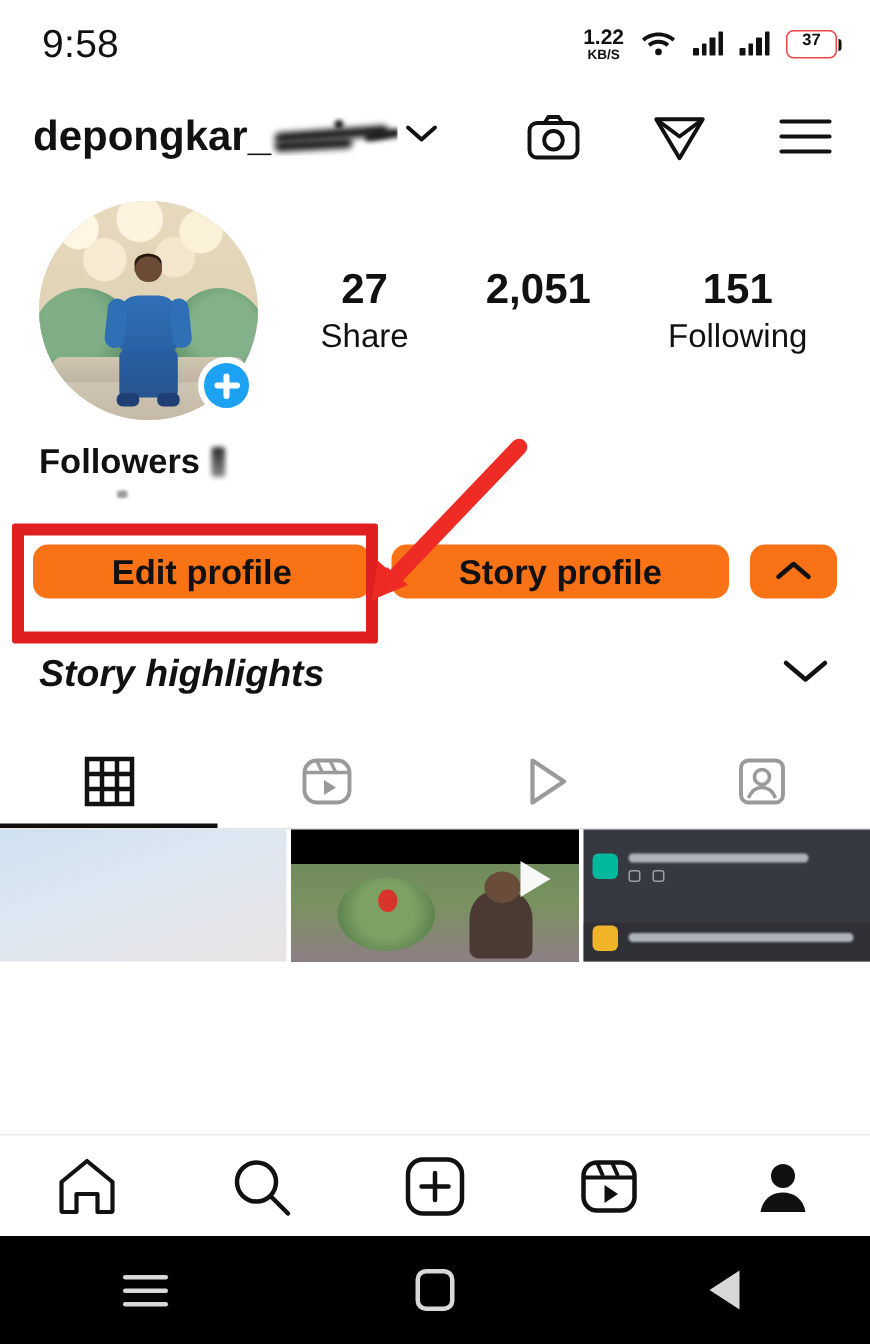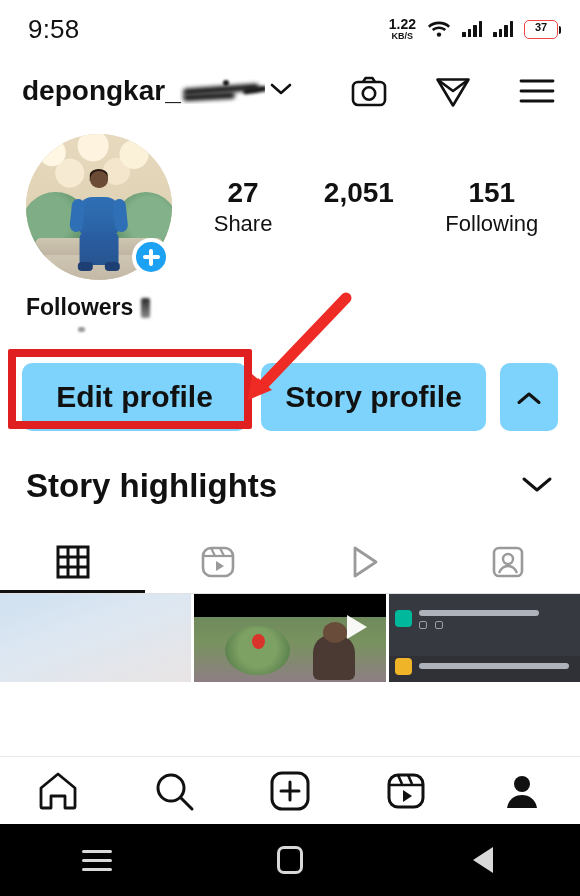--- a/index.html
+++ b/index.html
@@ -130,40 +130,40 @@
 
   .bio-stub { height: 20px; position: relative; }
   .bio-stub::after {
     content:""; position:absolute; left: 78px; top: 6px; width:7px; height:5px;
     background:#9a9a9a; filter: blur(1px); border-radius:2px;
   }
 
   
   .actions { display:flex; align-items:center; gap: 14px; padding: 22px 22px 0 22px; position: relative; }
   .btn {
-    height: 68px; background: #7dd3fc; border-radius: 10px; display:flex;
-    align-items:center; justify-content:center; font-size: 30px; font-weight: bold; color:#111;
+    height: 36px; background: #f97316; border-radius: 10px; display:flex;
+    align-items:center; justify-content:center; font-size: 23px; font-weight: bold; color:#111;
   }
   .btn-edit { flex: 1; }
   .btn-share { flex: 1; }
   .btn-chev { width: 58px; flex: none; }
   .highlight-box {
     position: absolute; left: 8px; top: 8px; width: 244px; height: 80px;
     border: 8px solid #e02020; border-radius: 2px; pointer-events: none;
   }
 
   
   .arrow-annot { position: absolute; left: 228px; top: 286px; width: 130px; height: 130px; }
 
   
   .highlights {
     display:flex; align-items:center; justify-content: space-between;
     padding: 36px 26px 0 26px;
   }
-  .highlights-title { font-size: 33px; font-weight: bold; color: #111; }
+  .highlights-title { font-size: 25px; font-weight: bold; color: #111; font-style: italic; }
 
   
   .tabs { display:flex; margin-top: 26px; }
   .tab { flex:1; height: 62px; display:flex; align-items:center; justify-content:center; position:relative; }
   .tab.active::after {
     content:""; position:absolute; bottom:0; left:0; right:0; height:3px; background:#111;
   }
   .tabs-divider { height:1px; background:#e2e2e2; }
 
   

